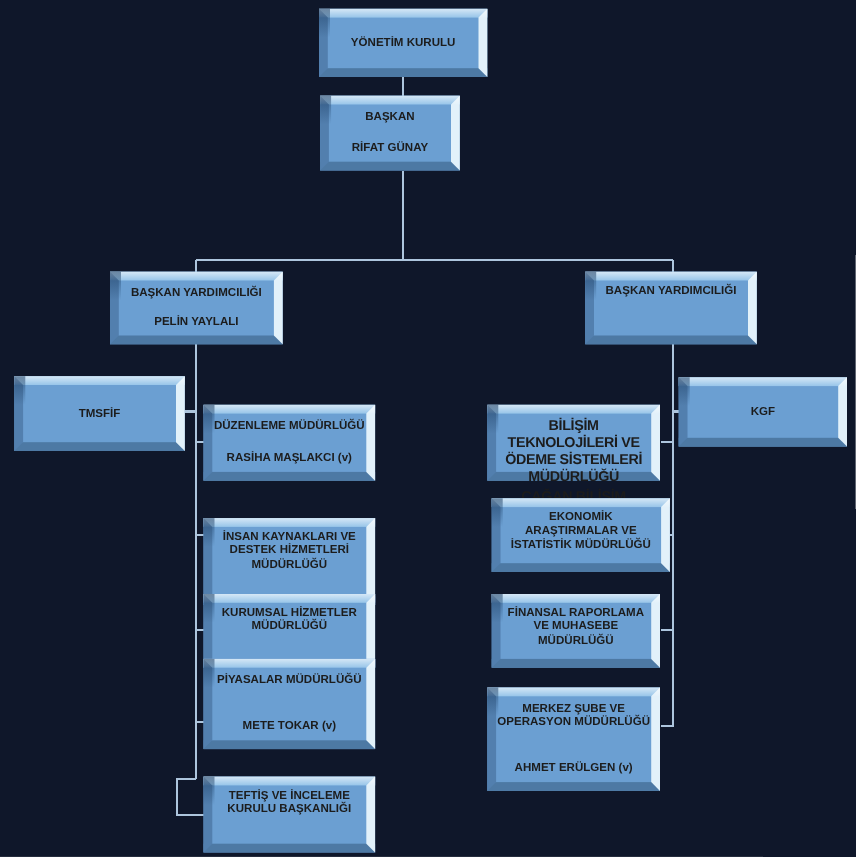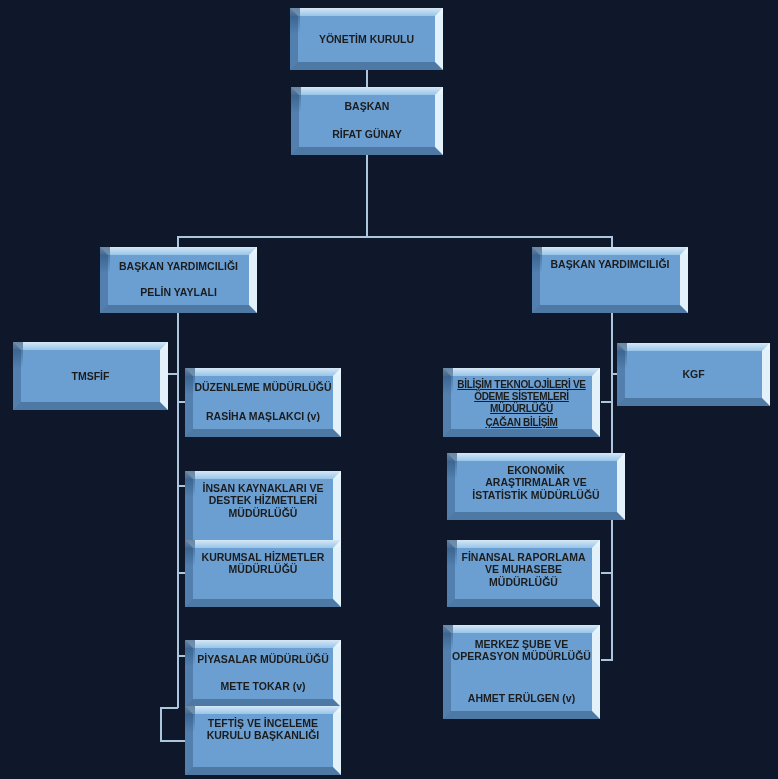--- a/index.html
+++ b/index.html
@@ -44,21 +44,21 @@
     width:10px; height:26px;
     background:linear-gradient(180deg, rgba(24,58,96,0.55), rgba(24,58,96,0));
     pointer-events:none;
   }
   .title, .person { white-space:pre-line; width:100%; }
   .person:empty { display:none; }
   .v-center { justify-content:center; }
   .v-top    { justify-content:flex-start; padding-top:3px; }
   .v-split  { justify-content:space-between; padding-top:5px; padding-bottom:7px; }
   .gap-s .person { margin-top:3px; }
-  .fs-s { font-size:10px; letter-spacing:-0.3px;text-decoration:underline; }
+  .fs-s { font-size:13px; letter-spacing:-0.3px; }
 </style>
 </head>
 <body>
 
 <div id="canvas">
 
   <svg id="connector-svg" width="778" height="779" viewBox="0 0 778 779" stroke="#adc5dd" stroke-width="2" fill="none" shape-rendering="crispEdges">
     <path d="M366.5 69 V87"></path>
     <path d="M366.5 155 V236"></path>
     <path d="M178 236.5 H612"></path>
@@ -77,21 +77,21 @@
     <path d="M601 486 H612"></path>
     <path d="M601 573 H612"></path>
     <path d="M601 660 H613"></path>
   </svg>
 
   <div class="node v-center" style="left:290px;top:8px;width:153px;height:62px;">
     <div class="title">YÖNETİM KURULU</div>
 
   </div>
 
-  <div class="node v-split" style="left:291px;top:87px;width:152px;height:68px;">
+  <div class="node v-split" style="left:291px;top:87px;width:127px;height:68px;">
     <div class="title">BAŞKAN</div>
     <div class="person">RİFAT GÜNAY</div>
   </div>
 
   <div class="node v-split" style="left:100px;top:247px;width:157px;height:66px;">
     <div class="title">BAŞKAN YARDIMCILIĞI</div>
     <div class="person">PELİN YAYLALI</div>
   </div>
 
   <div class="node v-top" style="left:532px;top:247px;width:156px;height:66px;">
@@ -120,39 +120,39 @@
 MÜDÜRLÜĞÜ</div>
 
   </div>
 
   <div class="node v-top" style="left:185px;top:540px;width:156px;height:67px;">
     <div class="title">KURUMSAL HİZMETLER
 MÜDÜRLÜĞÜ</div>
 
   </div>
 
-  <div class="node v-split" style="left:185px;top:640px;width:156px;height:67px;">
+  <div class="node v-split" style="left:185px;top:599px;width:156px;height:82px;">
     <div class="title">PİYASALAR MÜDÜRLÜĞÜ</div>
     <div class="person">METE TOKAR (v)</div>
   </div>
 
   <div class="node v-top" style="left:185px;top:706px;width:156px;height:69px;">
     <div class="title">TEFTİŞ VE İNCELEME
 KURULU BAŞKANLIĞI</div>
 
   </div>
 
   <div class="node v-top gap-s fs-s" style="left:443px;top:368px;width:157px;height:69px;">
     <div class="title">BİLİŞİM TEKNOLOJİLERİ VE
 ÖDEME SİSTEMLERİ
 MÜDÜRLÜĞÜ</div>
     <div class="person">ÇAĞAN BİLİŞİM</div>
   </div>
 
-  <div class="node v-top" style="left:447px;top:453px;width:178px;height:67px;">
+  <div class="node v-top" style="left:447px;top:453px;width:162px;height:67px;">
     <div class="title">EKONOMİK
 ARAŞTIRMALAR VE
 İSTATİSTİK MÜDÜRLÜĞÜ</div>
 
   </div>
 
   <div class="node v-top" style="left:447px;top:540px;width:153px;height:67px;">
     <div class="title">FİNANSAL RAPORLAMA
 VE MUHASEBE
 MÜDÜRLÜĞÜ</div>

